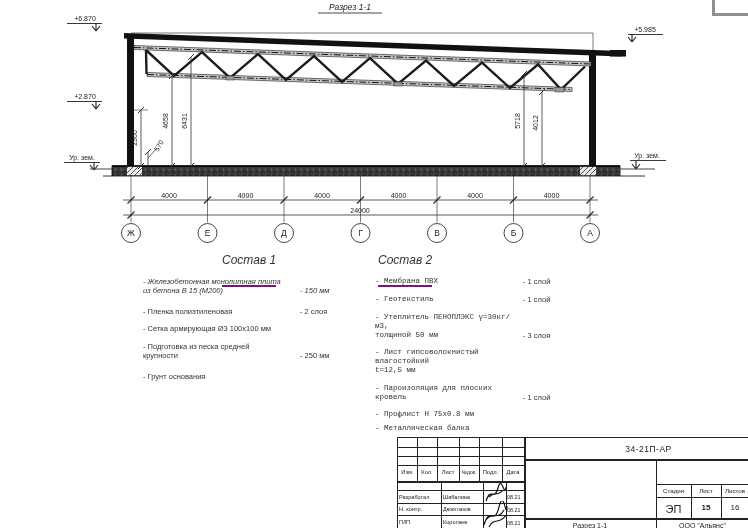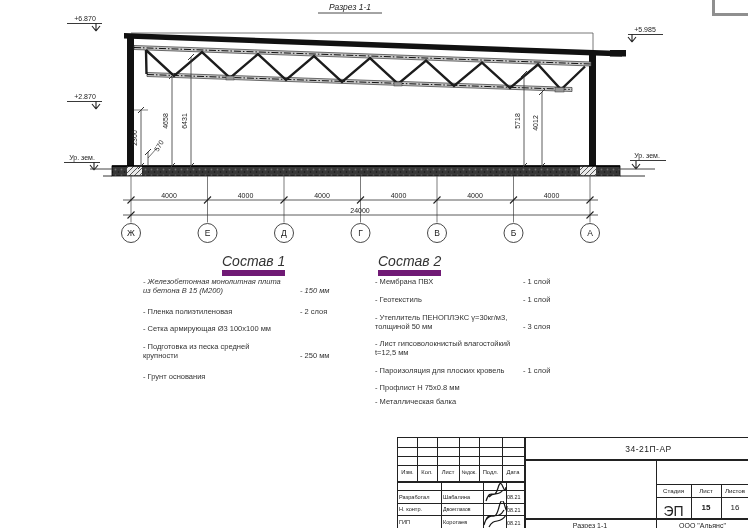--- a/index.html
+++ b/index.html
@@ -1,27 +1,27 @@
 <!DOCTYPE html>
 <html><head>
 <meta charset="utf-8">
 <style>
   html,body{margin:0;padding:0;background:#fff;}
   .sheet{position:relative;width:748px;height:528px;background:#fff;overflow:hidden;
          font-family:"Liberation Sans",sans-serif;color:#2b2b2b;}
   svg text{font-family:"Liberation Sans",sans-serif;fill:#222;}
   .drawing-svg{position:absolute;left:0;top:0;}
   
-  .comp-title{position:absolute;font-size:14px;font-style:italic;border-bottom:6px solid #701a75;
-              padding-bottom:1px;white-space:nowrap;color:#333;}
+  .comp-title{position:absolute;font-size:12px;font-style:italic;border-bottom:2px solid #701a75;
+              padding-bottom:18px;white-space:nowrap;color:#333;}
   .comp-list{position:absolute;font-size:7.5px;line-height:9px;color:#333;}
   .comp-item{display:flex;align-items:flex-end;}
   .comp-item .lbl{white-space:pre-line;}
   .comp-item .val{white-space:nowrap;}
-  .l1 .lbl{width:157px;} .l2 .lbl{width:148px;}
+  .l1 .lbl{width:157px;} .l2 .lbl{width:148px;font-family:Liberation Mono, monospace;}
   
   .stamp{position:absolute;left:397px;top:437px;width:351px;height:91px;overflow:hidden;
          border-top:1.5px solid #222;border-left:1.5px solid #222;border-right:1.5px solid #222;
          font-size:6px;color:#222;}
   .stamp .hl,.stamp .vl{position:absolute;background:#222;}
   .stamp .cell{position:absolute;text-align:center;white-space:nowrap;}
   .corner-mark{position:absolute;top:0;right:0;width:33px;height:13px;
                border-left:3px solid #8f8f8f;border-bottom:3px solid #8f8f8f;}
   .sig{position:absolute;}
 </style>
@@ -295,21 +295,21 @@
     <svg class="sig" style="left:86px;top:45px;" width="23" height="21" viewBox="0 0 23 21">
       <path d="M2,18 C7,3 10,19 14,5 S20,15 22,4 M5,14 C10,8 14,14 19,7" stroke="#151515" stroke-width="1.2" fill="none"></path>
     </svg>
     <svg class="sig" style="left:84px;top:63px;" width="26" height="28" viewBox="0 0 26 28">
       <path d="M2,24 C8,4 12,26 17,6 S24,20 25,5 M4,19 C10,10 16,20 22,9 M7,26 C12,16 18,24 24,14" stroke="#151515" stroke-width="1.2" fill="none"></path>
     </svg>
 
     <div class="cell" style="left:258px;top:49px;width:35px;font-size:6.2px;">Стадия</div>
     <div class="cell" style="left:293px;top:49px;width:30px;font-size:6.2px;">Лист</div>
     <div class="cell" style="left:323px;top:49px;width:28px;font-size:6.2px;">Листов</div>
-    <div class="cell" style="left:258px;top:65px;width:35px;font-size:14px;">ЭП</div>
+    <div class="cell" style="left:258px;top:65px;width:35px;font-size:11px;">ЭП</div>
     <div class="cell" style="left:293px;top:65px;width:30px;font-size:8px;font-weight:bold;">15</div>
     <div class="cell" style="left:323px;top:65px;width:28px;font-size:8px;">16</div>
 
     <div class="cell" style="left:126px;top:84px;width:132px;font-size:7px;">Разрез 1-1</div>
     <div class="cell" style="left:258px;top:84px;width:93px;font-size:7px;">ООО "Альянс"</div>
   </div>
 
   <div class="corner-mark"></div>
 </div>
 

